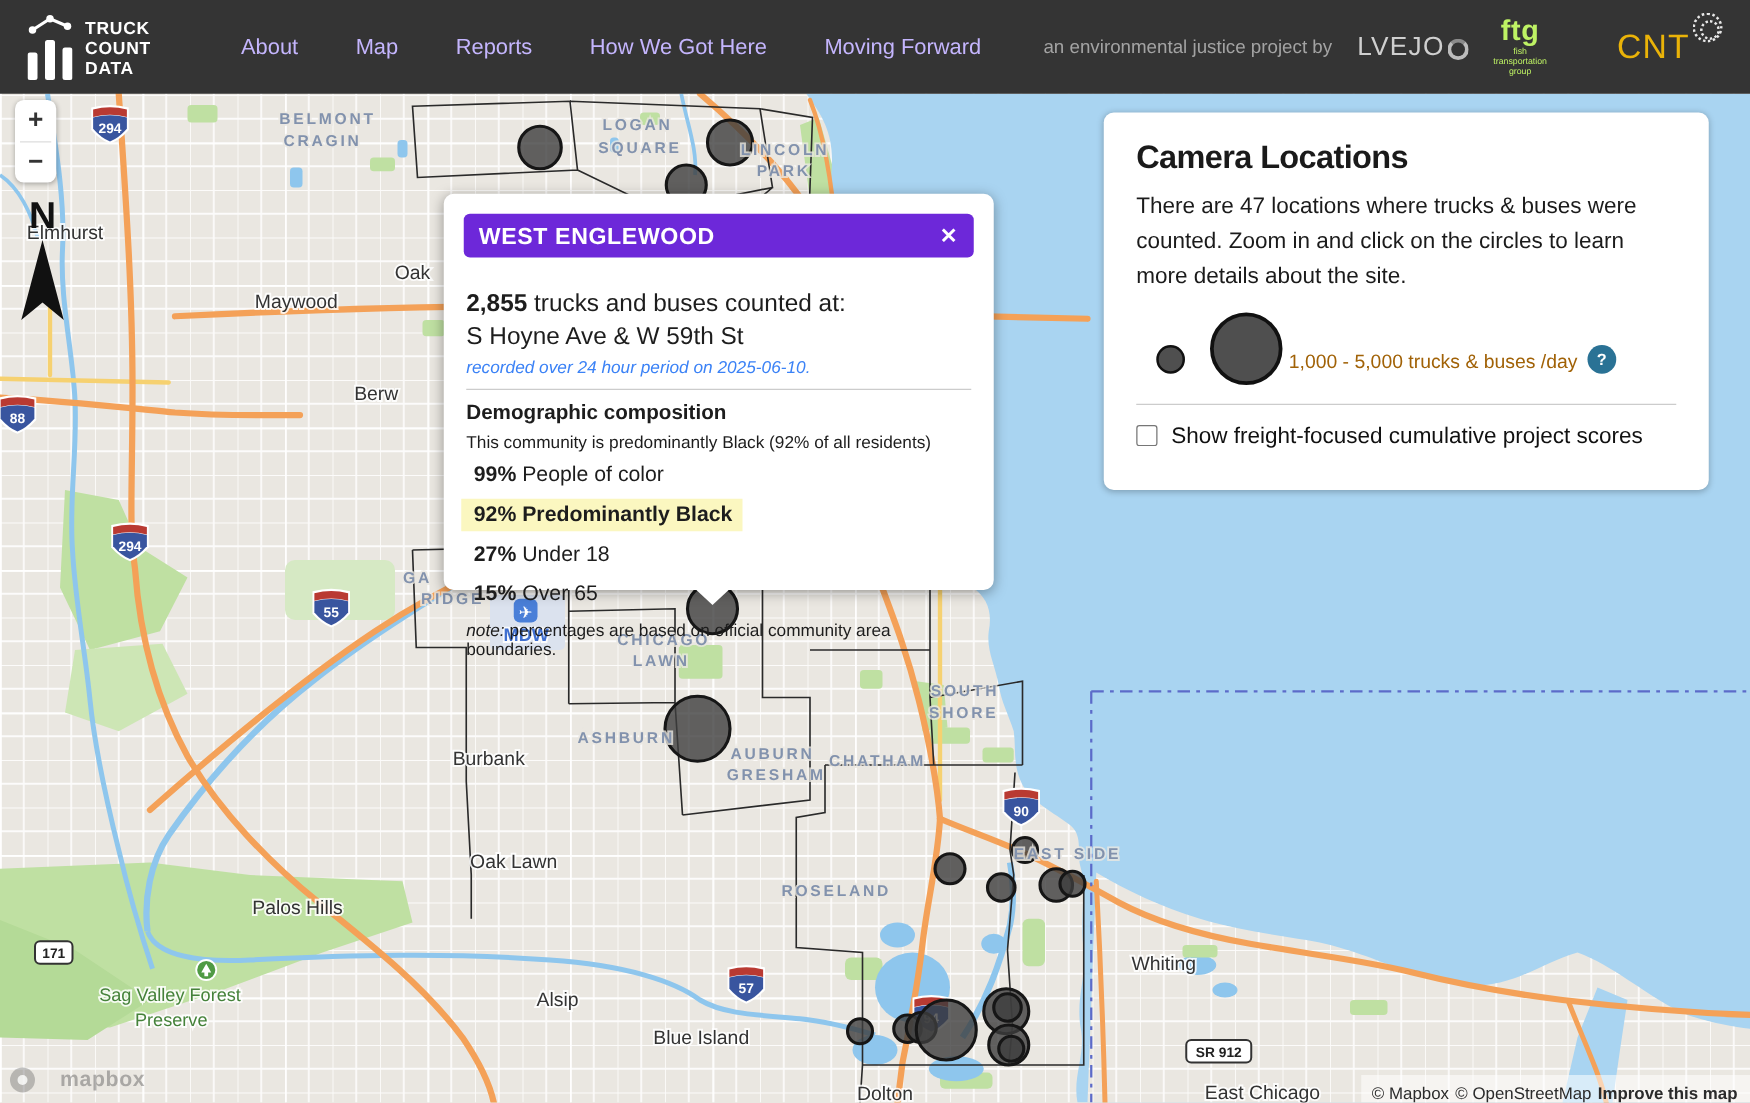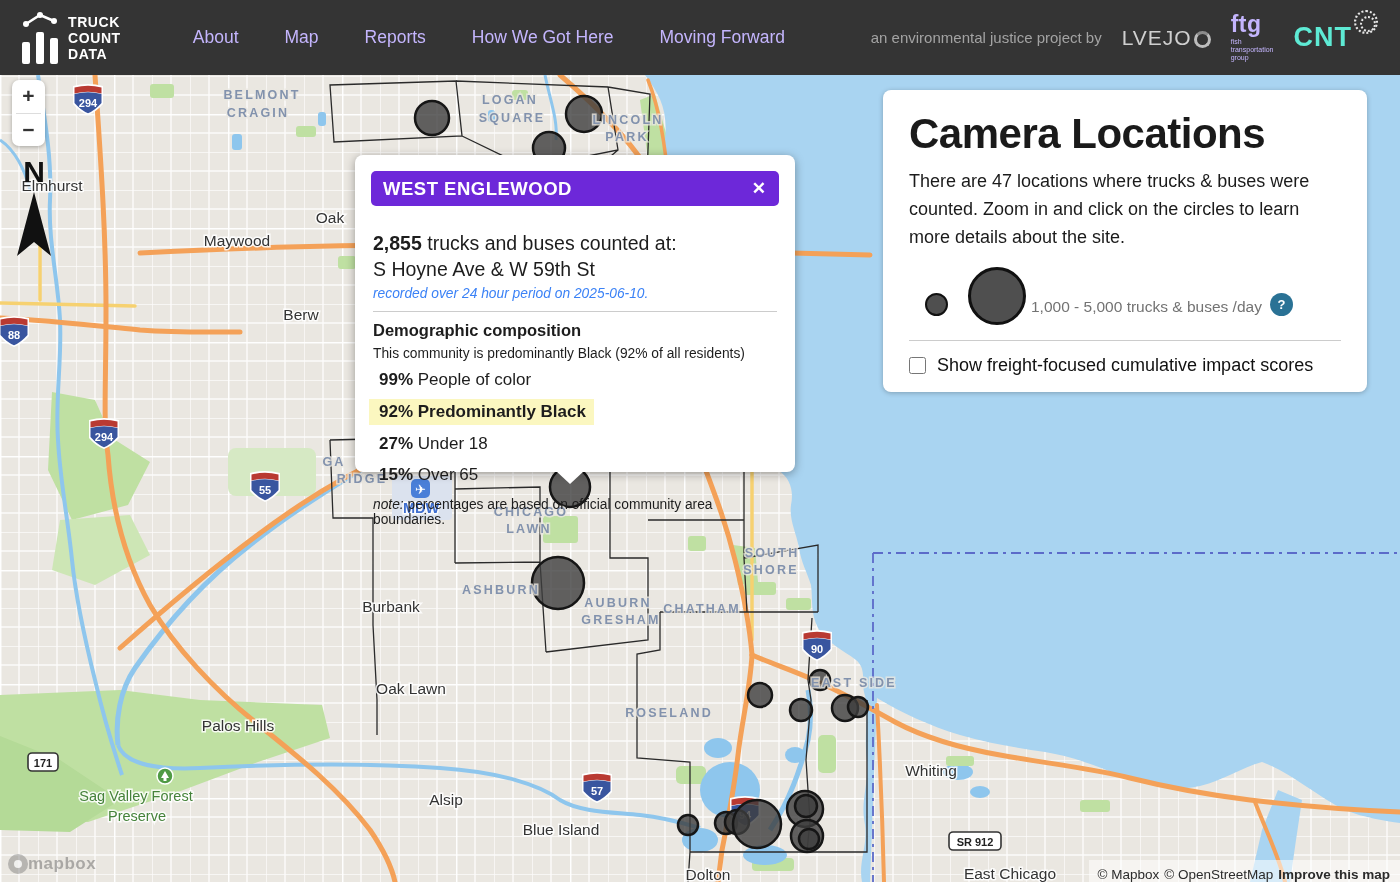--- a/index.html
+++ b/index.html
@@ -12,24 +12,24 @@
   
   #header { position:absolute; left:0; top:0; width:1400px; height:75px; background:#343434; z-index:10; display:flex; align-items:center; }
   #logo { display:flex; align-items:center; gap:10px; margin-left:22px; }
   #logo-text { color:#fff; font-weight:bold; font-size:14px; line-height:16px; letter-spacing:.6px; }
   #nav { display:flex; gap:46px; margin-left:72px; }
   .nav-item { color:#c4b5fd; font-size:17.5px; font-weight:500; cursor:pointer; }
   #header-right { margin-left:auto; display:flex; align-items:center; margin-right:22px; gap:20px; }
   #tagline { color:#a3a3a3; font-size:15px; }
   #lvejo { color:#cfcfcf; font-size:21px; letter-spacing:1px; font-weight:500; display:flex; align-items:center; gap:2px; }
   .lvejo-swirl { width:17px; height:17px; border:3px solid #bdbdbd; border-radius:50%; border-top-color:#8b8b8b; position:relative; top:2px; }
-  #ftg { color:#c4b5fd; text-align:left; line-height:1; }
+  #ftg { color:#bef264; text-align:center; line-height:1; }
   #ftg .big { font-size:23px; font-weight:bold; letter-spacing:.5px; }
   #ftg .sub { font-size:7px; line-height:8px; margin-top:2px; }
-  #cnt { color:#5eead4; font-size:27px; font-weight:bold; letter-spacing:1px; position:relative; padding-right:26px; }
+  #cnt { color:#eab308; font-size:27px; font-weight:normal; letter-spacing:1px; position:relative; padding-right:26px;margin-left:36px; }
   .cnt-rings { position:absolute; right:0; top:-12px; width:24px; height:24px; border:2px dotted #e8e8e8; border-radius:50%; }
   .cnt-rings::after { content:""; position:absolute; left:4px; top:4px; width:12px; height:12px; border:2px dotted #e8e8e8; border-radius:50%; }
 
   
   #zoom-ctrl { position:absolute; left:12px; top:80px; width:33px; height:66px; background:#fff; border-radius:7px; box-shadow:0 1px 4px rgba(0,0,0,.3); z-index:5; display:flex; flex-direction:column; }
   .zoom-btn { flex:1; display:flex; align-items:center; justify-content:center; font-size:21px; font-weight:bold; color:#333; cursor:pointer; }
   #zoom-divider { height:1px; background:#ddd; margin:0 4px; }
   #compass { position:absolute; left:8px; top:150px; z-index:5; }
 
   
@@ -48,34 +48,34 @@
   #demo-summary { font-size:13.8px; margin-top:6px; }
   .stat-row { font-size:17px; margin-top:9px; padding-left:6px; }
   .stat-row .pct { font-weight:bold; }
   .stat-row.hl { margin-left:-4px; padding:3px 8px 3px 10px; background:#fbf7c0; display:inline-block; font-weight:bold; margin-top:7px; }
   .stat-wrap { min-height:22px; }
   #note-line { font-size:13.8px; margin-top:10px; }
   #note-line i { font-style:italic; }
 
   
   #panel { position:absolute; left:883px; top:90px; width:484px; height:302px; background:#fff; border-radius:8px; box-shadow:0 1px 5px rgba(0,0,0,.25); z-index:6; padding:20px 26px 0 26px; }
-  #panel-title { font-size:42px; font-weight:bold; color:#1a1a1a; letter-spacing:-.5px; }
+  #panel-title { font-size:26px; font-weight:bold; color:#1a1a1a; letter-spacing:-.5px; }
   #panel-desc { font-size:18px; line-height:28px; color:#1b1b1b; margin-top:9px; }
   #legend-row { display:flex; align-items:flex-end; margin-top:16px; padding-left:16px; }
   #legend-small { width:23px; height:23px; border-radius:50%; background:#4f4f4f; border:2.5px solid #111; margin-bottom:9px; }
   #legend-big { width:58px; height:58px; border-radius:50%; background:#4f4f4f; border:3px solid #111; margin-left:20px; }
-  #legend-label { font-size:15.5px; color:#737373; margin-left:5px; margin-bottom:9px; }
+  #legend-label { font-size:15.5px; color:#a16207; margin-left:5px; margin-bottom:9px; }
   #help-badge { width:23px; height:23px; border-radius:50%; background:#2a7295; color:#fff; font-size:13px; font-weight:bold; display:flex; align-items:center; justify-content:center; margin-left:8px; margin-bottom:9px; cursor:pointer; }
   #panel-hr { border:none; border-top:1px solid #ccc; margin:15px 0 14px 0; }
   #checkbox-row { display:flex; align-items:center; gap:11px; }
   #impact-checkbox { width:17px; height:17px; accent-color:#fff; cursor:pointer; }
   #checkbox-label { font-size:18px; color:#111; }
 
   
-  #mapbox-logo { position:absolute; left:8px; bottom:8px; z-index:4; display:flex; gap:0; opacity:.75; }
+  #mapbox-logo { position:absolute; left:8px; bottom:8px; z-index:4; display:flex; gap:20px; opacity:.75; }
   #mapbox-logo .mb-circle { width:20px; height:20px; border-radius:50%; background:rgba(110,110,110,.55); position:relative; }
   #mapbox-logo .mb-circle::after { content:""; position:absolute; left:6px; top:6px; width:8px; height:8px; background:#f3f3f3; border-radius:50%; }
   #mapbox-logo .mb-word { font-size:17px; font-weight:bold; color:rgba(90,90,90,.6); letter-spacing:.5px; }
   #attribution { position:absolute; right:0; bottom:0; height:22px; background:rgba(255,255,255,.55); z-index:4; display:flex; align-items:flex-end; padding:0 10px 0 8px; font-size:13.5px; color:#2b2b2b; gap:5px; }
   #attr-improve { font-weight:bold; }
 </style>
 </head>
 <body>
 
 <div id="stage">
@@ -386,21 +386,21 @@
     <div id="panel-desc">There are 47 locations where trucks &amp; buses were counted. Zoom in and click on the circles to learn more details about the site.</div>
     <div id="legend-row">
       <div id="legend-small"></div>
       <div id="legend-big"></div>
       <div id="legend-label">1,000 - 5,000 trucks &amp; buses /day</div>
       <div id="help-badge">?</div>
     </div>
     <hr id="panel-hr">
     <div id="checkbox-row">
       <input type="checkbox" id="impact-checkbox" style="">
-      <label for="impact-checkbox" id="checkbox-label">Show freight-focused cumulative impact scores</label>
+      <label for="impact-checkbox" id="checkbox-label">Show freight-focused cumulative project scores</label>
     </div>
   </div>
 
   <div id="mapbox-logo">
     <span class="mb-circle"></span>
     <span class="mb-word">mapbox</span>
   </div>
   <div id="attribution">
     <span>© Mapbox</span>
     <span>© OpenStreetMap</span>

